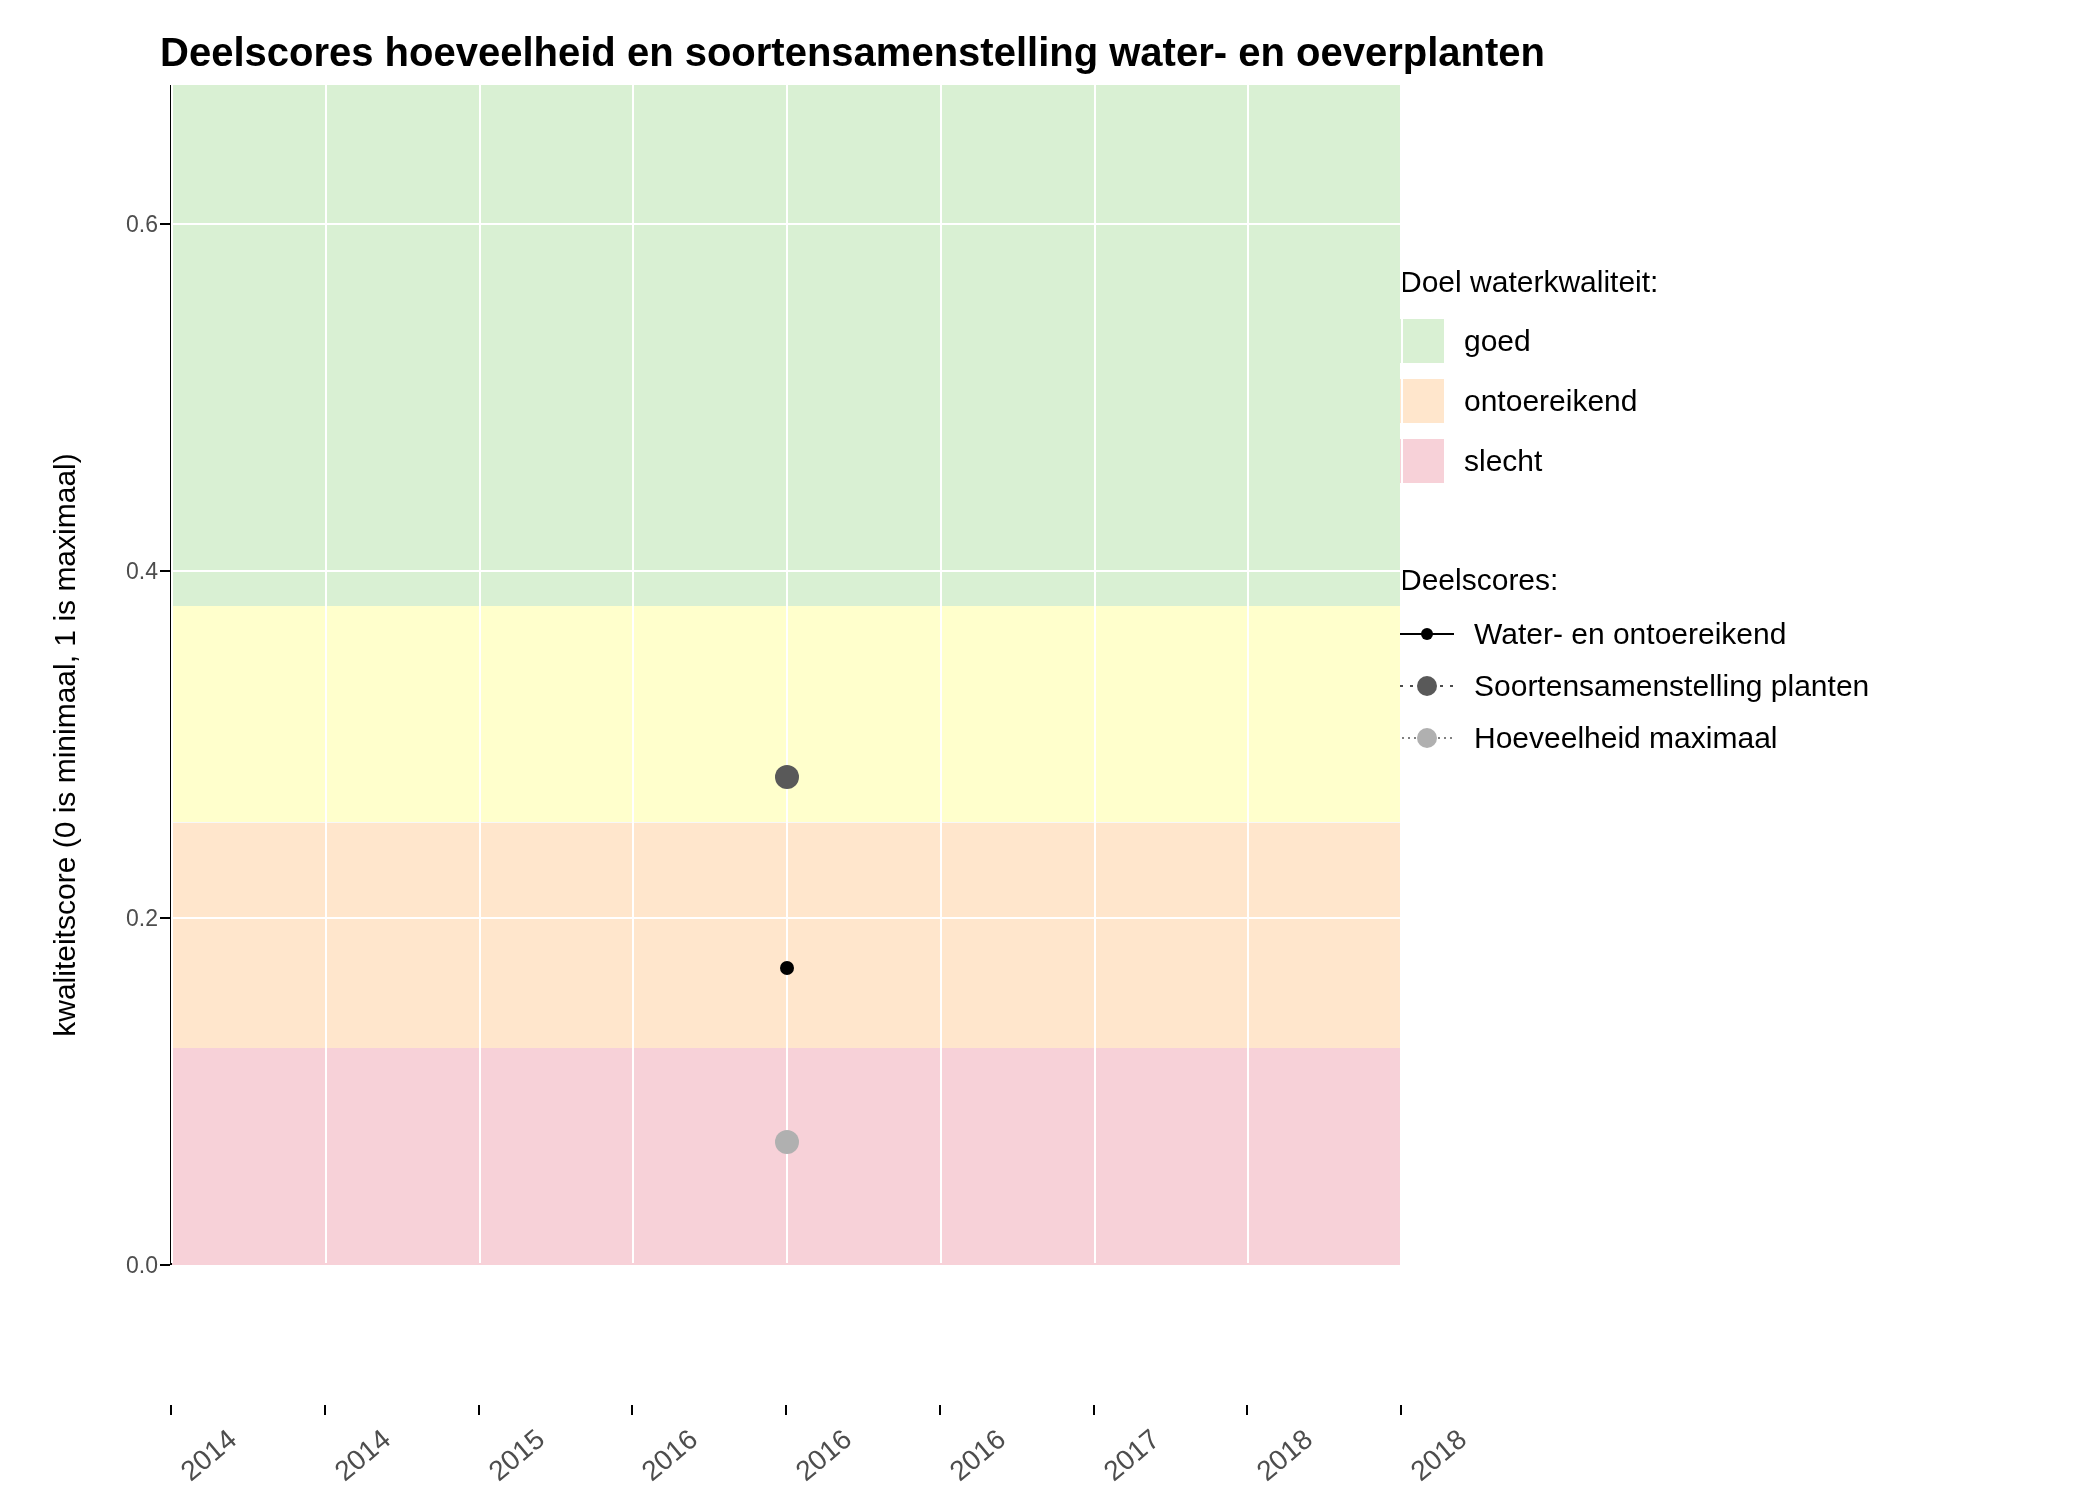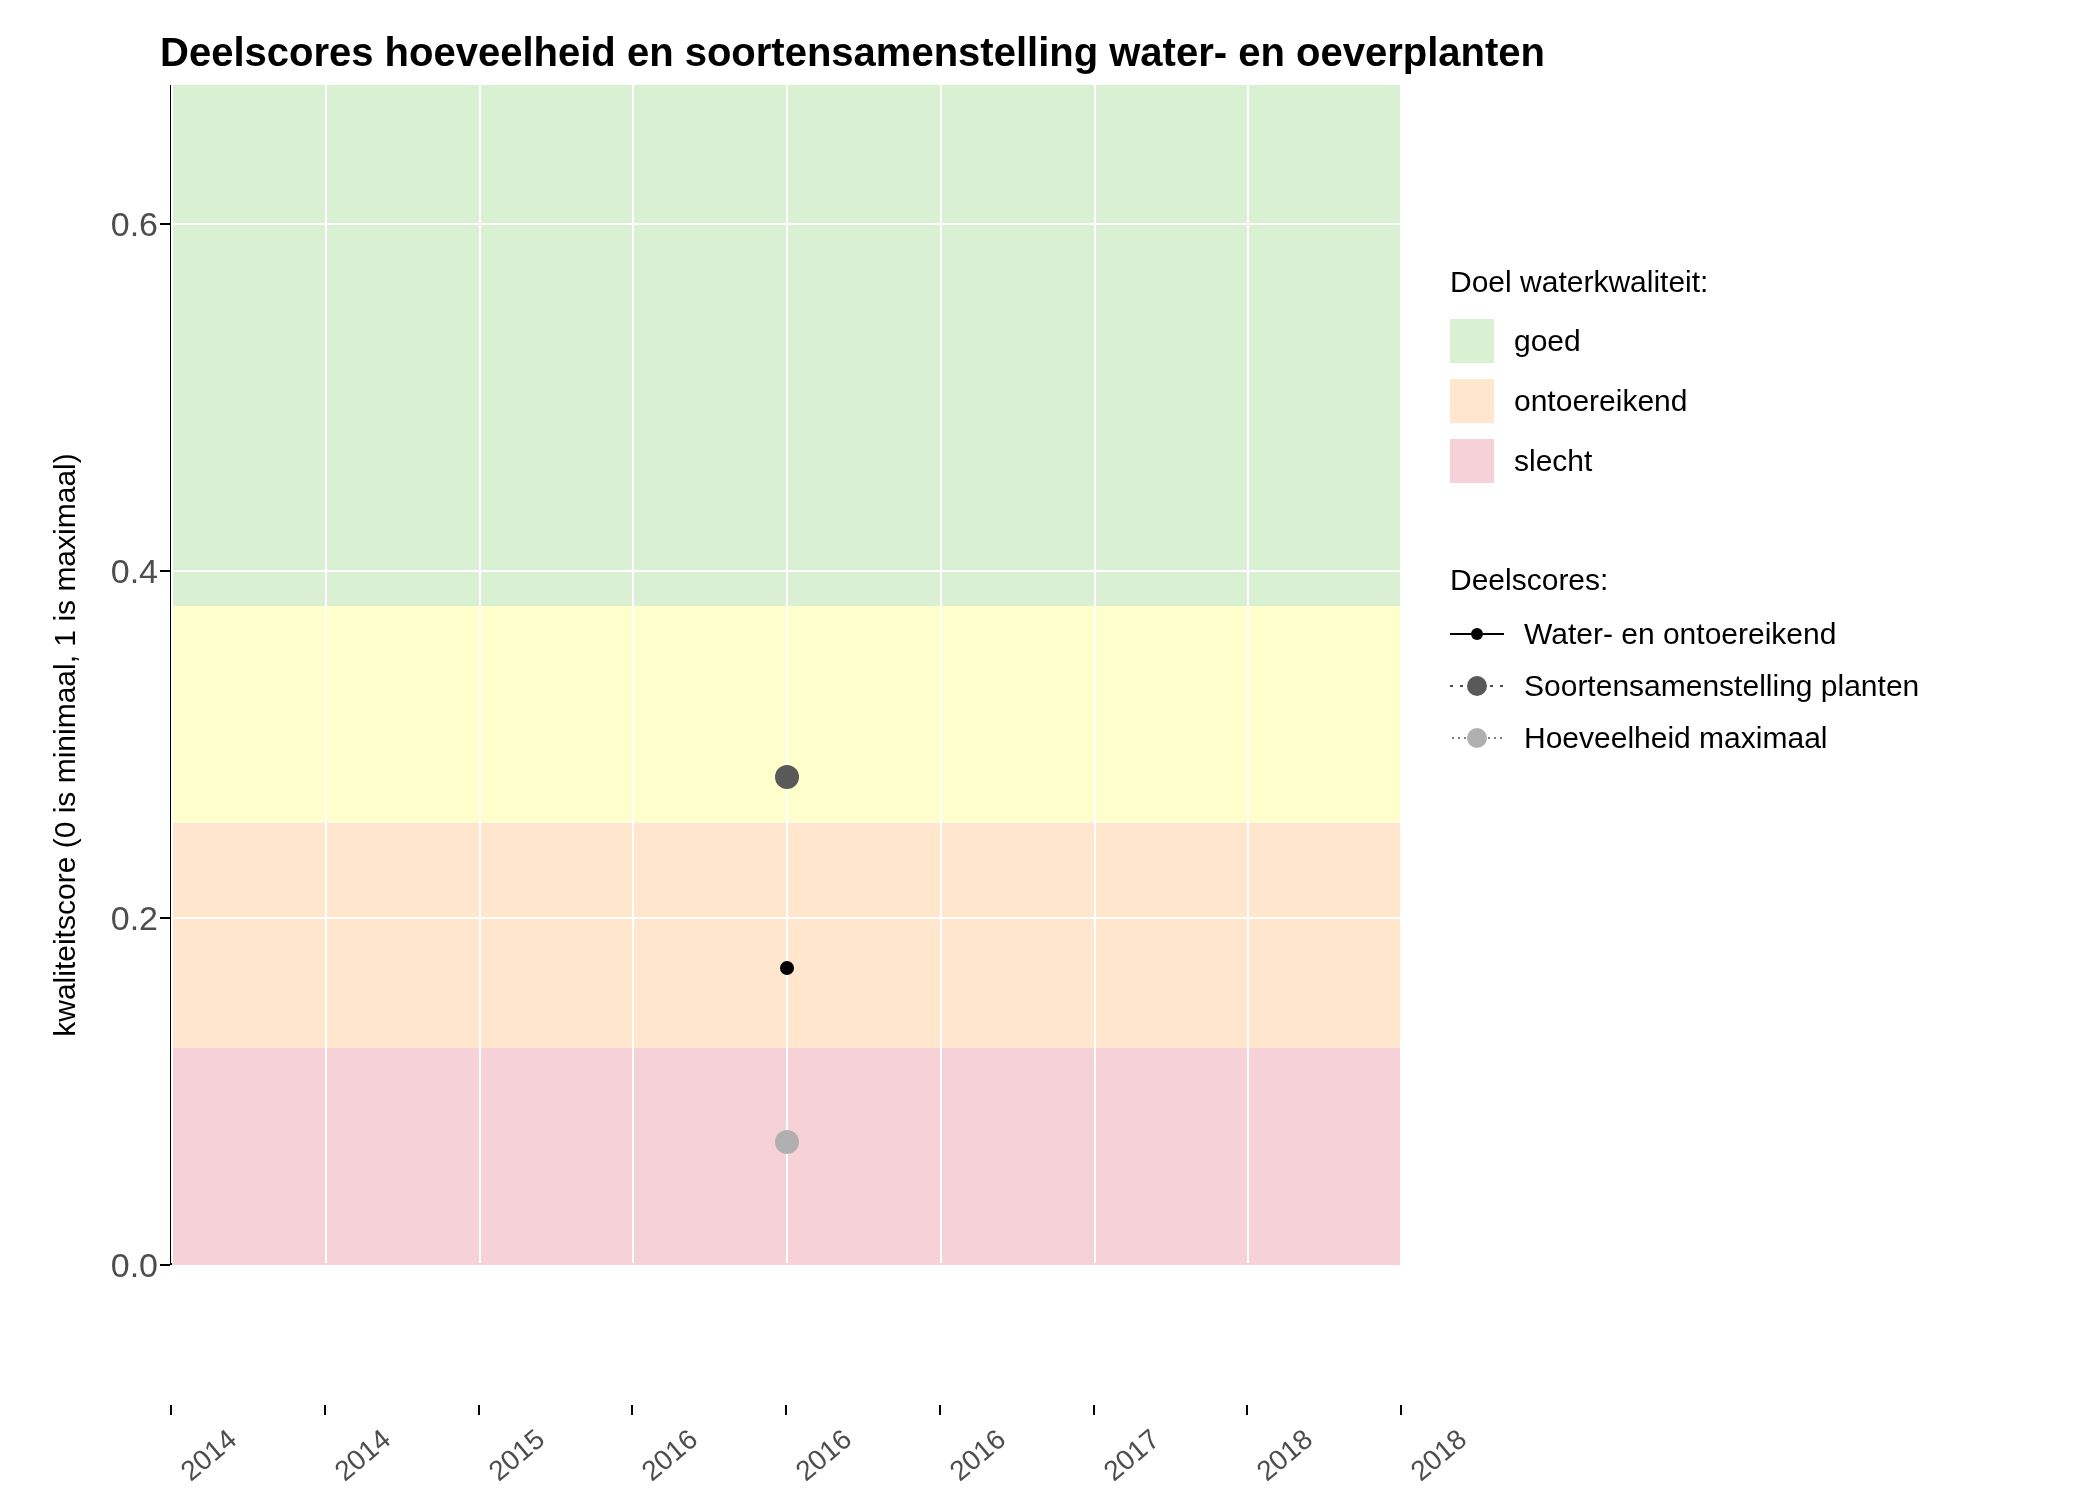--- a/index.html
+++ b/index.html
@@ -51,21 +51,21 @@
   }
   .y-tick-col {
     width:80px;
     flex:0 0 80px;
     position:relative;
   }
   .y-tick {
     position:absolute;
     right:12px;
     transform:translateY(50%);
-    font-size:34px;
+    font-size:23px;
     color:#4d4d4d;
     text-align:right;
   }
   .y-tick-mark {
     position:absolute;
     right:0;
     width:10px;
     height:2px;
     background:#000;
     transform:translateY(1px);
@@ -118,21 +118,20 @@
   }
   .x-tick-mark {
     position:absolute;
     top:0;
     width:2px;
     height:10px;
     background:#000;
   }
   .legend-col {
     flex:0 0 640px;
-    padding-left:50px;
     padding-top:180px;
     font-size:30px;
     color:#000;
   }
   .legend-title {
     font-size:30px;
     margin-bottom:20px;
   }
   .legend-items { margin-bottom:80px; }
   .legend-item {

